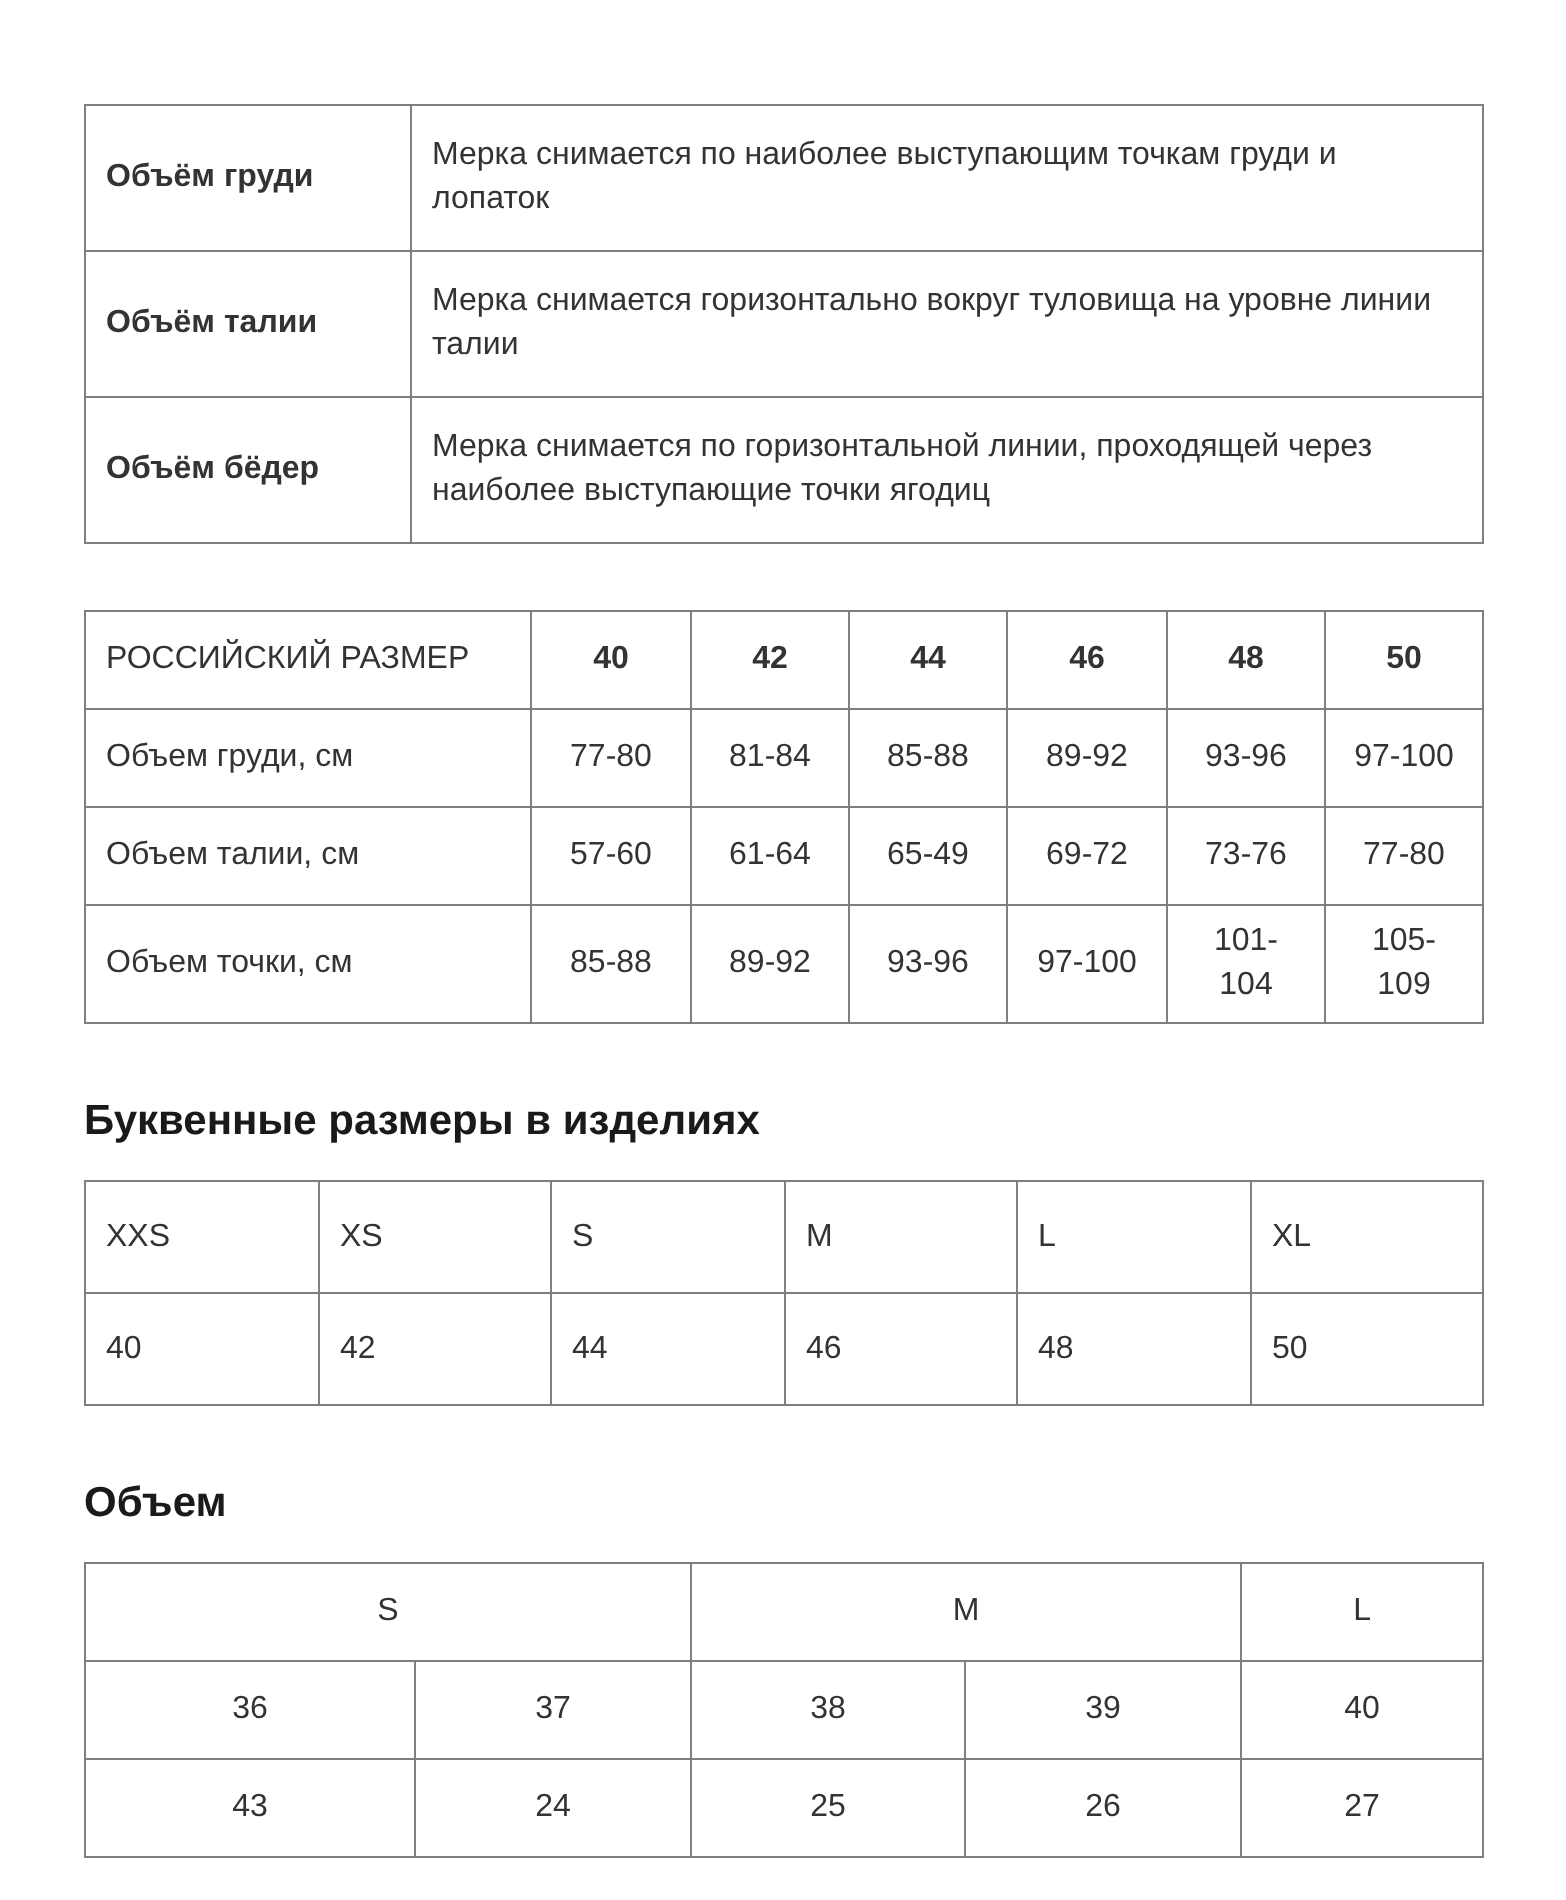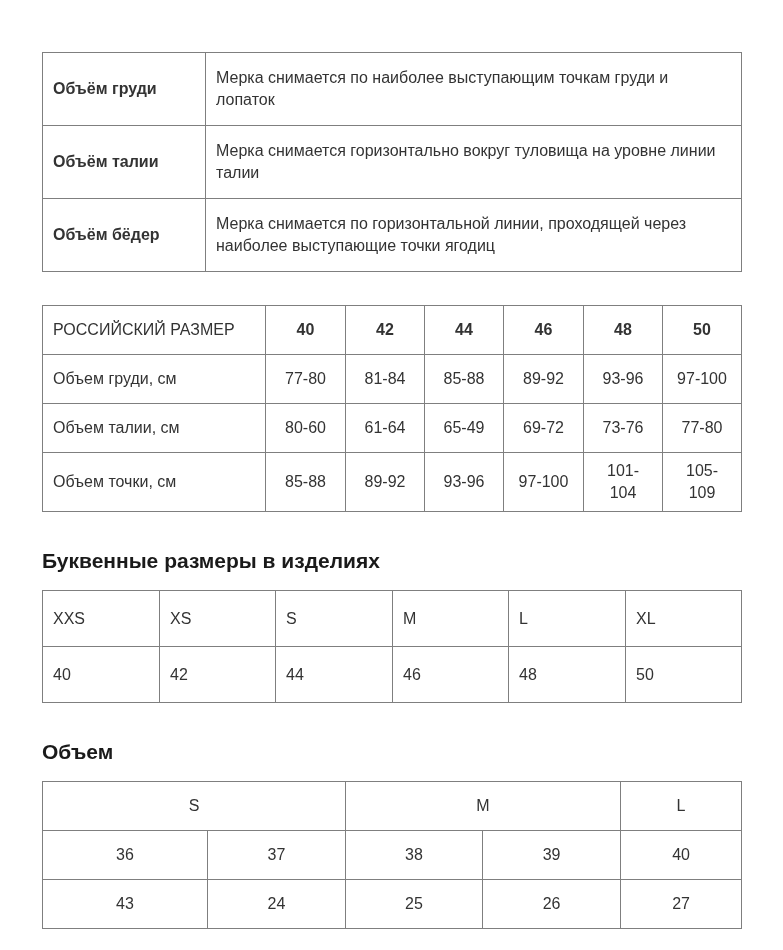--- a/index.html
+++ b/index.html
@@ -99,21 +99,21 @@
       <td class="row-label">Объем груди, см</td>
       <td class="val">77-80</td>
       <td class="val">81-84</td>
       <td class="val">85-88</td>
       <td class="val">89-92</td>
       <td class="val">93-96</td>
       <td class="val">97-100</td>
     </tr>
     <tr>
       <td class="row-label">Объем талии, см</td>
-      <td class="val">80-60</td>
+      <td class="val">57-60</td>
       <td class="val">61-64</td>
       <td class="val">65-49</td>
       <td class="val">69-72</td>
       <td class="val">73-76</td>
       <td class="val">77-80</td>
     </tr>
     <tr>
       <td class="row-label">Объем точки, см</td>
       <td class="val">85-88</td>
       <td class="val">89-92</td>

